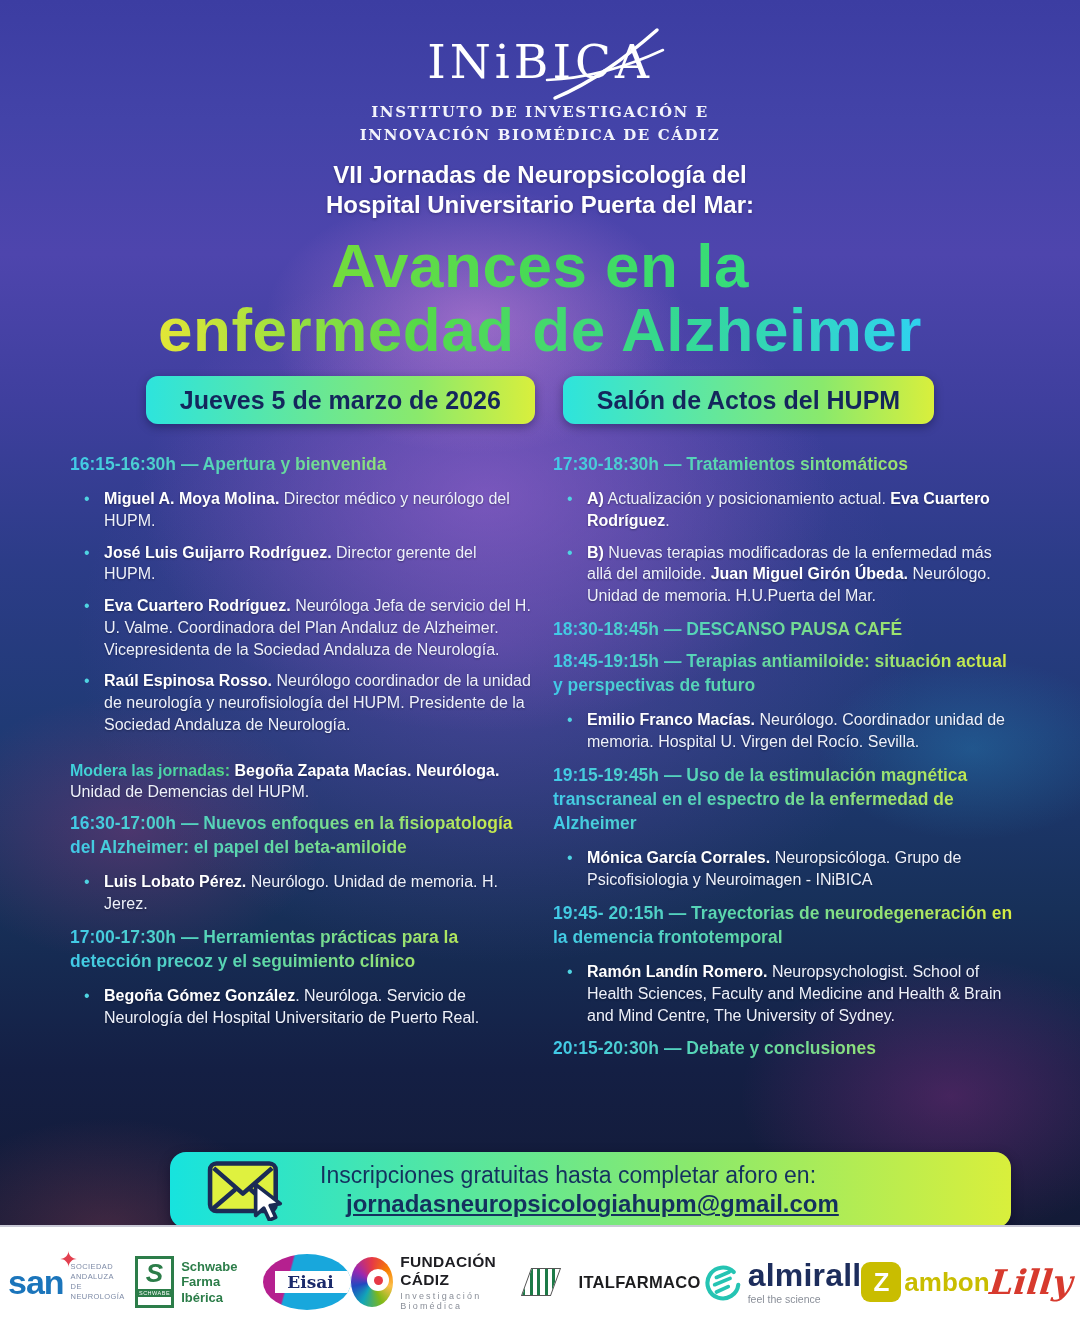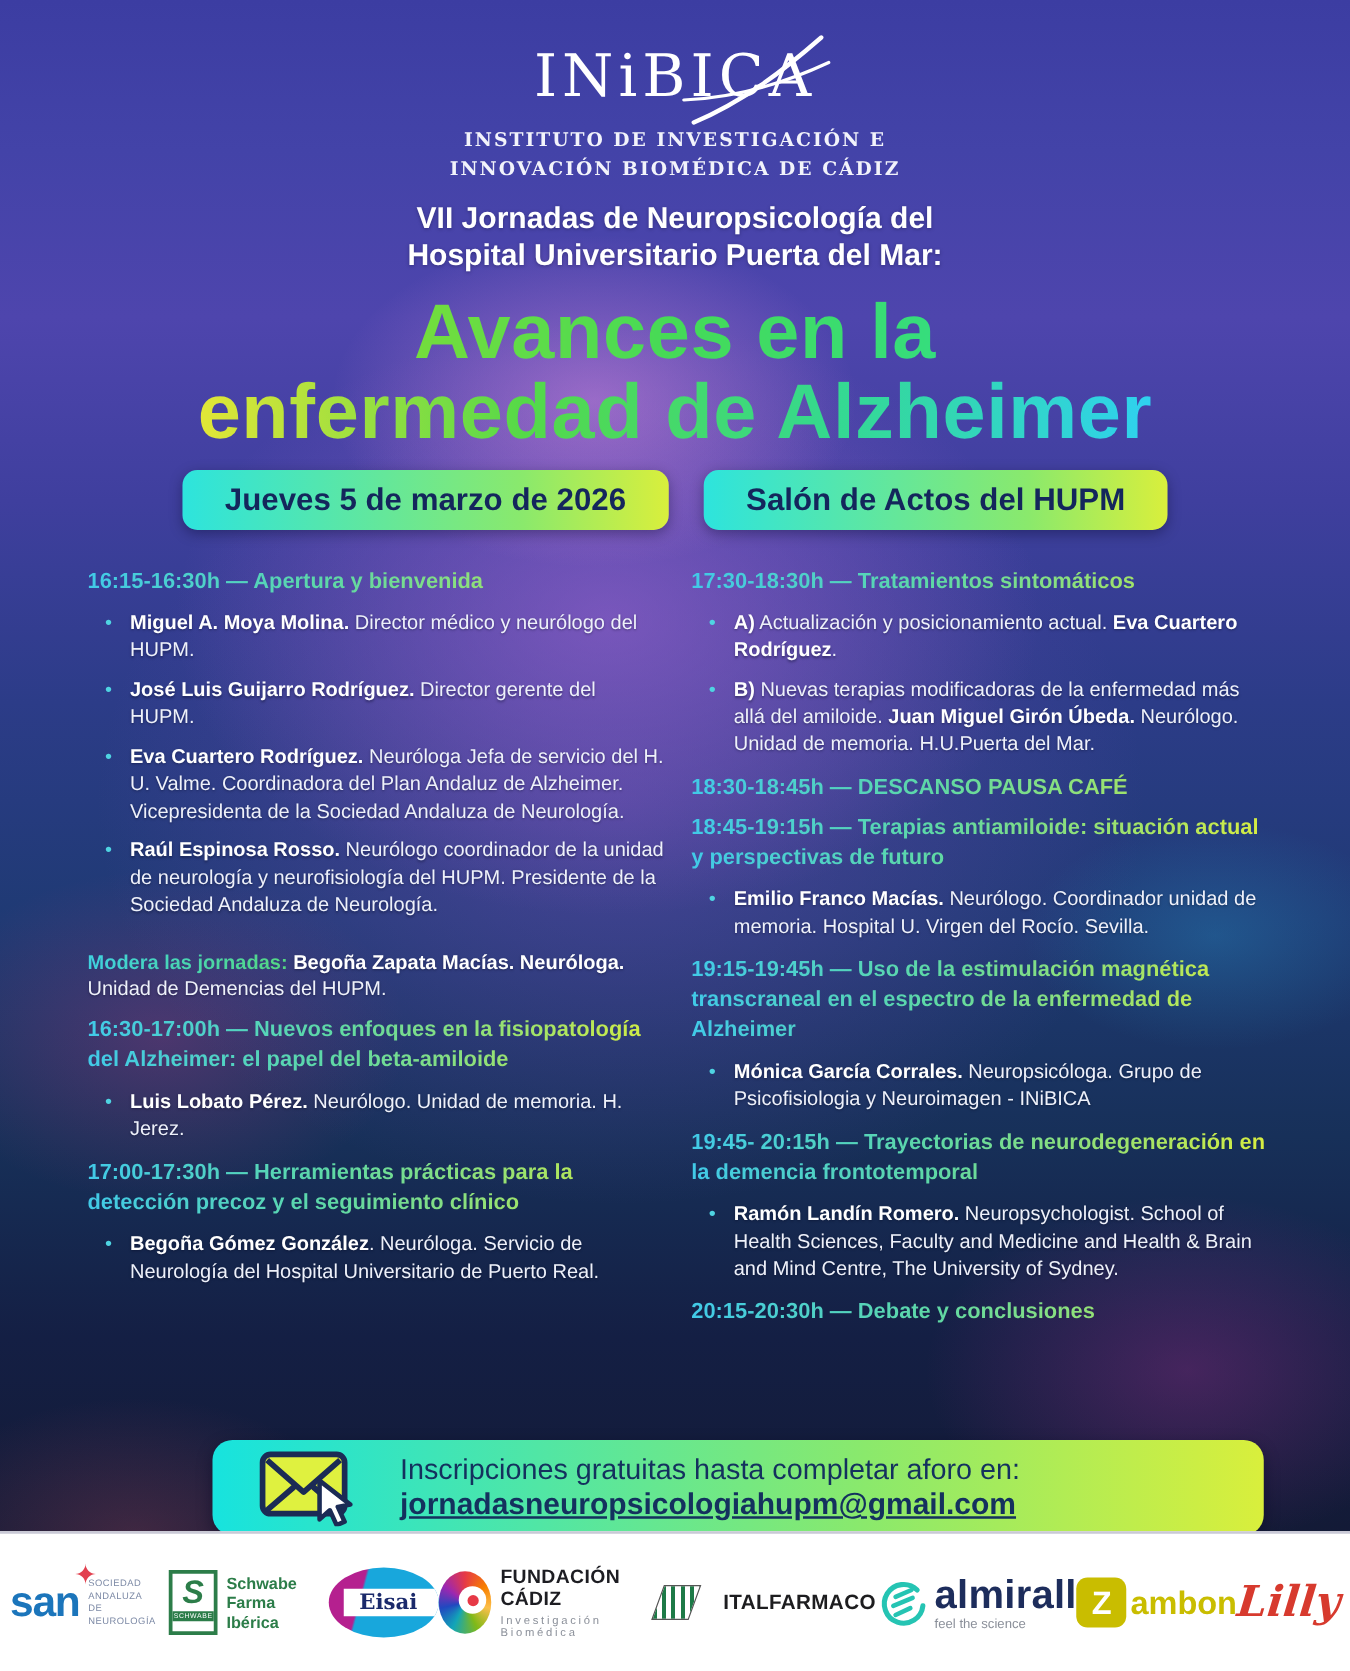--- a/index.html
+++ b/index.html
@@ -47,21 +47,21 @@
   .note{margin:24px 0 0;font-size:16px;}
   .seg-regular{font-weight:400;}
   .seg-bold{font-weight:700;color:#ffffff;}
   .seg-gradient{font-weight:700;background:linear-gradient(90deg,#3fd2df,#55d87e);-webkit-background-clip:text;background-clip:text;color:transparent;text-shadow:none;}
   
   .reg-banner{position:absolute;left:170px;top:1152px;width:841px;height:76px;border-radius:16px;
     background:linear-gradient(90deg,#17e3de,#8ae96c 62%,#d9ef3c);
     display:flex;align-items:center;padding:0 20px;box-sizing:border-box;box-shadow:0 4px 12px rgba(0,0,30,.4);}
   .reg-icon{flex:0 0 auto;margin:0 22px 0 16px;}
   .reg-text{color:#14315e;font-size:23px;line-height:1.22;}
-  .reg-email{font-weight:700;font-size:24px;text-decoration:underline;color:#14315e;cursor:pointer;}
+  .reg-email{font-weight:700;font-size:24px;text-decoration:underline;color:#14315e;cursor:pointer;margin-left:26px;}
   
   .footer{position:absolute;left:0;bottom:0;width:100%;height:112px;background:#ffffff;border-top:2px solid #c9c9d6;
     display:flex;align-items:center;justify-content:space-evenly;padding:0 8px;box-sizing:border-box;}
   .sponsor{display:flex;align-items:center;gap:7px;}
   
   .san-wrap{position:relative;}
   .san-word{color:#1b75bb;font-weight:700;font-size:34px;letter-spacing:-1px;}
   .san-star{position:absolute;top:-16px;right:-14px;color:#e2404f;font-size:22px;}
   .san-sub{font-size:7.5px;color:#7d8aa6;line-height:1.35;letter-spacing:.4px;}
   

